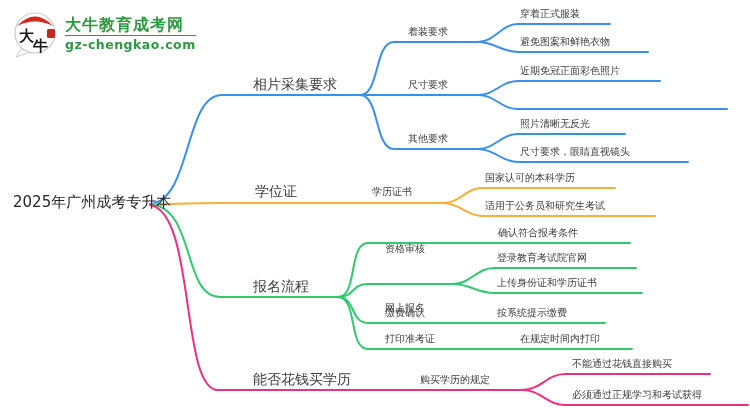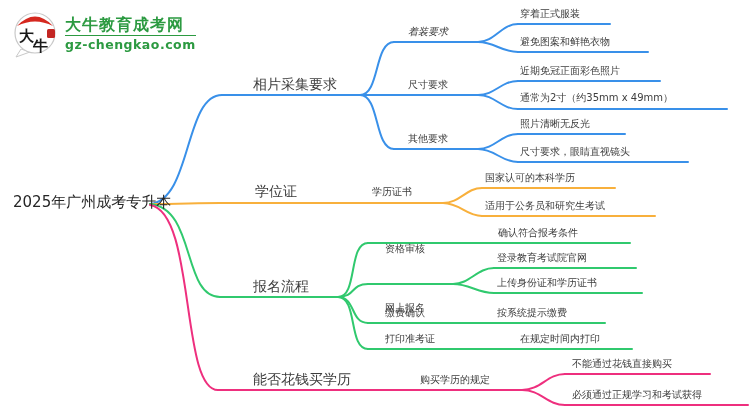--- a/index.html
+++ b/index.html
@@ -94,26 +94,25 @@
     </svg>
     <div>
       <div class="logo-cn">大牛教育成考网</div>
       <div class="logo-url">gz-chengkao.com</div>
     </div>
   </div>
 
   <div class="node n-root" style="left:13px;top:195px;">2025年广州成考专升本</div>
 
   <div class="node n-l1" style="left:253px;top:77px;">相片采集要求</div>
-  <div class="node" style="left:408px;top:24px;font-style:italic;">着装要求</div>
+  <div class="node" style="left:408px;top:24px;">着装要求</div>
   <div class="node" style="left:520px;top:6px;">穿着正式服装</div>
   <div class="node" style="left:520px;top:34px;">避免图案和鲜艳衣物</div>
   <div class="node" style="left:408px;top:77px;">尺寸要求</div>
   <div class="node" style="left:520px;top:63px;">近期免冠正面彩色照片</div>
-  <div class="node" style="left:520px;top:90px;">通常为2寸（约35mm x 49mm）</div>
   <div class="node" style="left:408px;top:131px;">其他要求</div>
   <div class="node" style="left:520px;top:116px;">照片清晰无反光</div>
   <div class="node" style="left:520px;top:144px;">尺寸要求，眼睛直视镜头</div>
 
   <div class="node n-l1" style="left:255px;top:184px;">学位证</div>
   <div class="node" style="left:372px;top:184px;">学历证书</div>
   <div class="node" style="left:485px;top:170px;">国家认可的本科学历</div>
   <div class="node" style="left:485px;top:198px;">适用于公务员和研究生考试</div>
 
   <div class="node n-l1" style="left:253px;top:279px;">报名流程</div>

